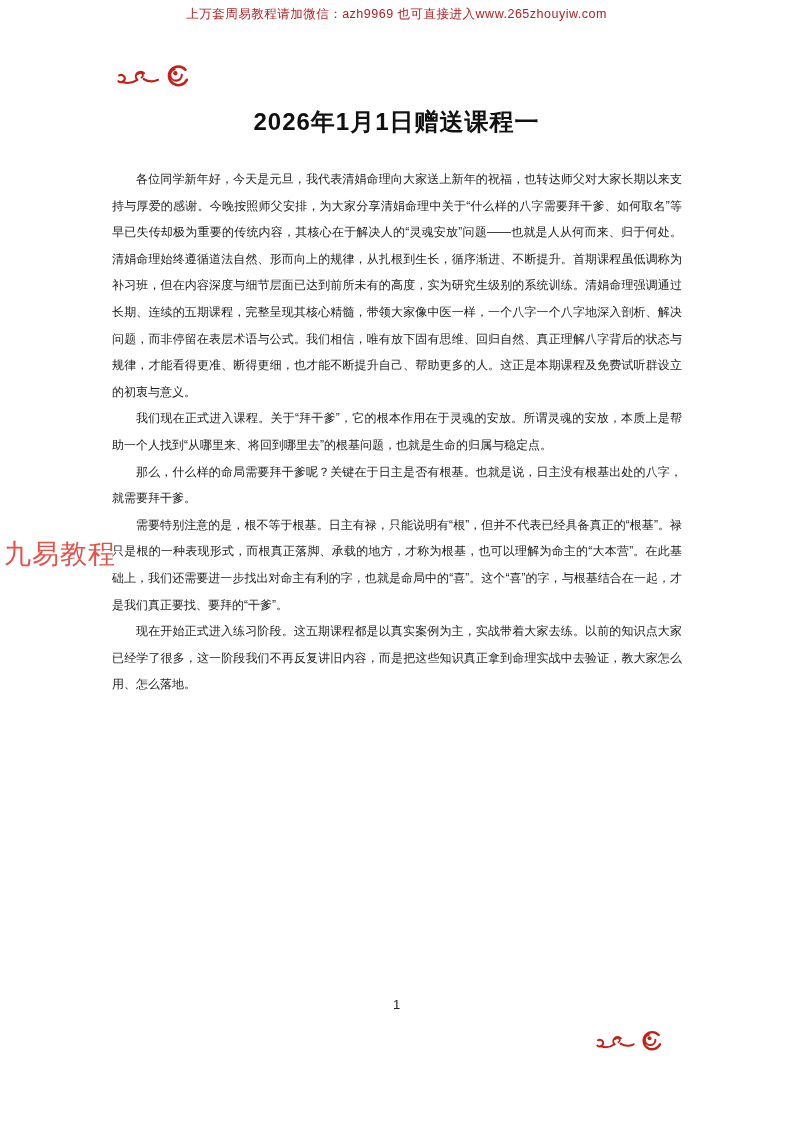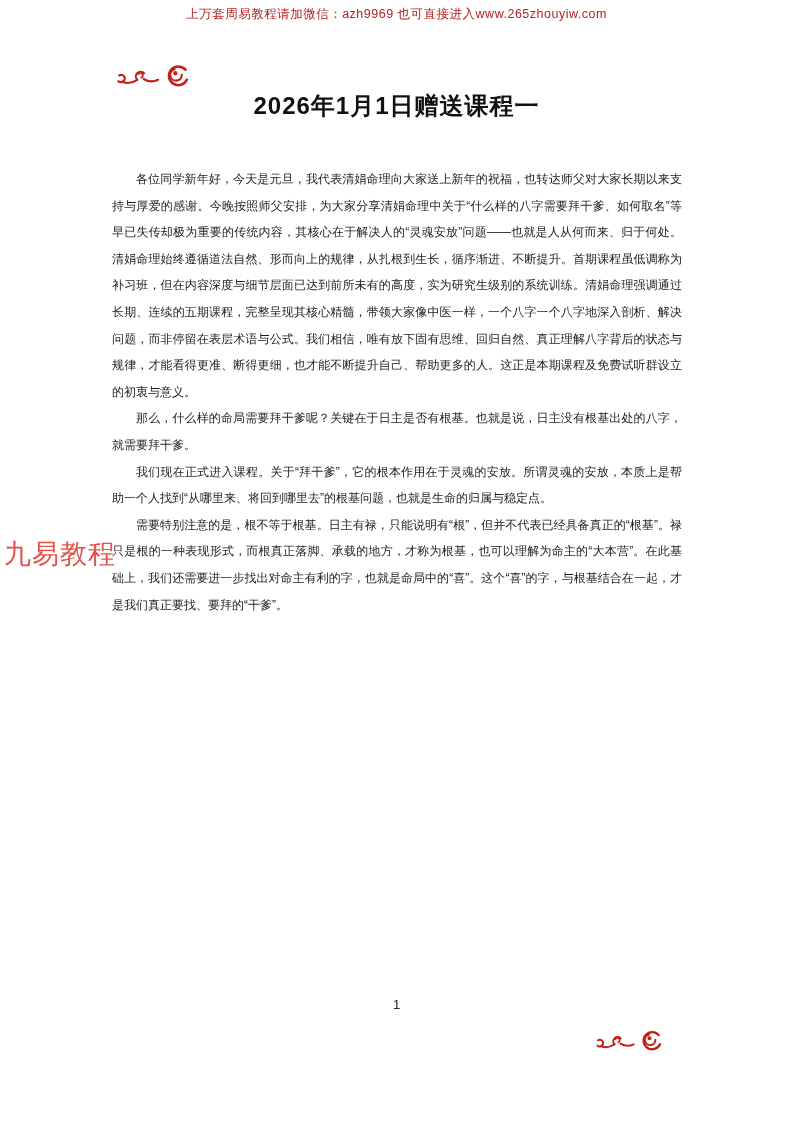--- a/index.html
+++ b/index.html
@@ -14,21 +14,21 @@
     position:absolute;top:6px;left:0;width:100%;
     text-align:center;
     font-size:12.5px;letter-spacing:0.5px;
     color:var(--header_red,#b22222);
   }
   .ornament{color:var(--ornament_red,#c42018);}
   .ornament svg{display:block;width:100%;height:100%;}
   .ornament-top{position:absolute;left:117px;top:60px;width:72px;height:28px;}
   .ornament-bottom{position:absolute;left:596px;top:1026px;width:66px;height:26px;}
   .doc-title{
-    position:absolute;top:90px;left:0;width:100%;
+    position:absolute;top:106px;left:0;width:100%;
     margin:0;text-align:center;
     font-size:24px;font-weight:bold;letter-spacing:1px;
     color:#111111;
   }
   .content{
     position:absolute;left:112px;top:166px;width:570px;
     font-size:12px;line-height:26.6px;
     color:var(--body_text,#1c1c1c);
     text-align:justify;
   }
@@ -63,23 +63,24 @@
         <path d="M90 19 a8 8 0 1 1 -10 -7.5" stroke-width="3"></path>
         <circle cx="81" cy="17" r="3" fill="currentColor" stroke="none"></circle>
       </g>
     </svg>
   </div>
 
   <h1 class="doc-title">2026年1月1日赠送课程一</h1>
 
   <div class="content">
     <p>各位同学新年好，今天是元旦，我代表清娟命理向大家送上新年的祝福，也转达师父对大家长期以来支持与厚爱的感谢。今晚按照师父安排，为大家分享清娟命理中关于“什么样的八字需要拜干爹、如何取名”等早已失传却极为重要的传统内容，其核心在于解决人的“灵魂安放”问题——也就是人从何而来、归于何处。清娟命理始终遵循道法自然、形而向上的规律，从扎根到生长，循序渐进、不断提升。首期课程虽低调称为补习班，但在内容深度与细节层面已达到前所未有的高度，实为研究生级别的系统训练。清娟命理强调通过长期、连续的五期课程，完整呈现其核心精髓，带领大家像中医一样，一个八字一个八字地深入剖析、解决问题，而非停留在表层术语与公式。我们相信，唯有放下固有思维、回归自然、真正理解八字背后的状态与规律，才能看得更准、断得更细，也才能不断提升自己、帮助更多的人。这正是本期课程及免费试听群设立的初衷与意义。</p>
+    <p>我们现在正式进入课程。关于“拜干爹”，它的根本作用在于灵魂的安放。所谓灵魂的安放，本质上是帮助一个人找到“从哪里来、将回到哪里去”的根基问题，也就是生命的归属与稳定点。</p>
     <p>那么，什么样的命局需要拜干爹呢？关键在于日主是否有根基。也就是说，日主没有根基出处的八字，就需要拜干爹。</p>
-    <p>我们现在正式进入课程。关于“拜干爹”，它的根本作用在于灵魂的安放。所谓灵魂的安放，本质上是帮助一个人找到“从哪里来、将回到哪里去”的根基问题，也就是生命的归属与稳定点。</p>
     <p>需要特别注意的是，根不等于根基。日主有禄，只能说明有“根”，但并不代表已经具备真正的“根基”。禄只是根的一种表现形式，而根真正落脚、承载的地方，才称为根基，也可以理解为命主的“大本营”。在此基础上，我们还需要进一步找出对命主有利的字，也就是命局中的“喜”。这个“喜”的字，与根基结合在一起，才是我们真正要找、要拜的“干爹”。</p>
+    <p>现在开始正式进入练习阶段。这五期课程都是以真实案例为主，实战带着大家去练。以前的知识点大家已经学了很多，这一阶段我们不再反复讲旧内容，而是把这些知识真正拿到命理实战中去验证，教大家怎么用、怎么落地。</p>
   </div>
 
   <div class="watermark">九易教程</div>
 
   <div class="page-number">1</div>
 
   <div class="ornament ornament-bottom">
     <svg viewBox="0 0 100 36" aria-hidden="true">
       <g fill="none" stroke="currentColor" stroke-linecap="round">
         <path d="M3 20 a5 5 0 1 1 4 9 q-3 1 -5 -1" stroke-width="3"></path>

